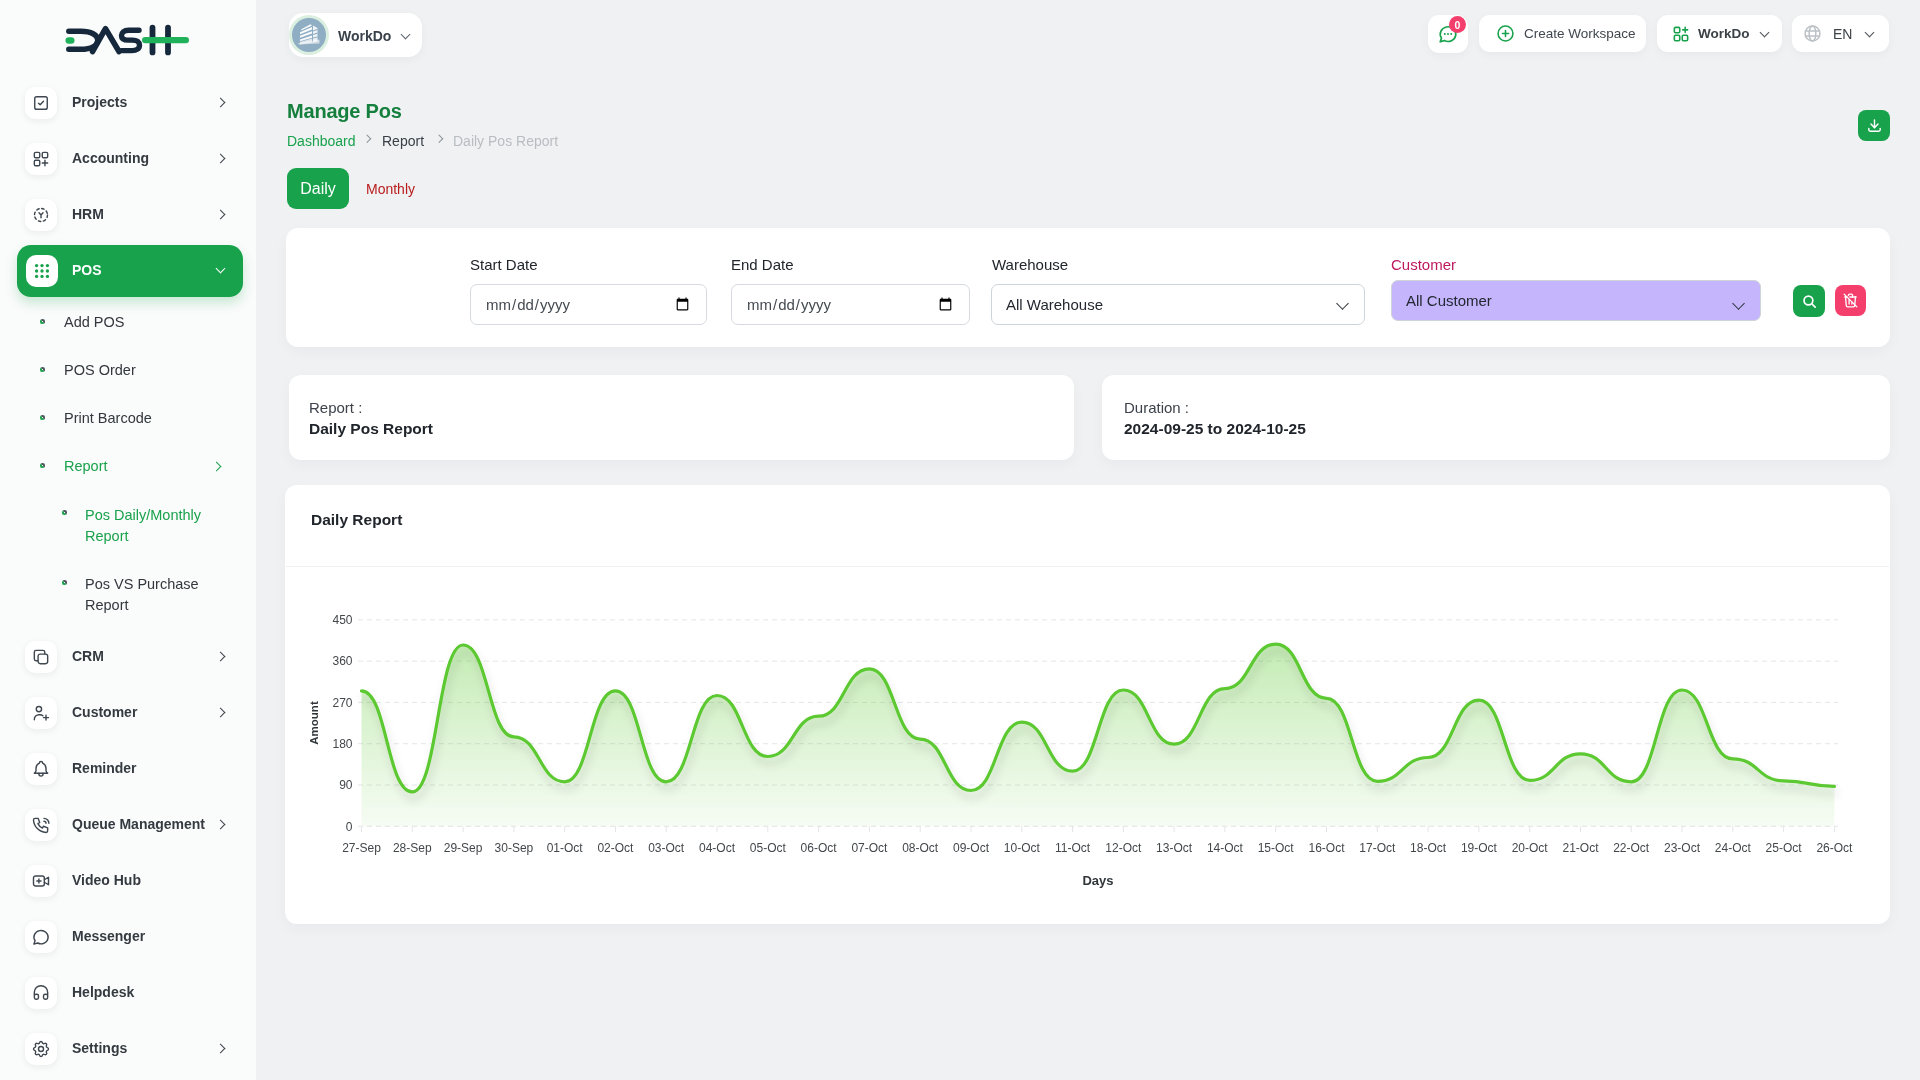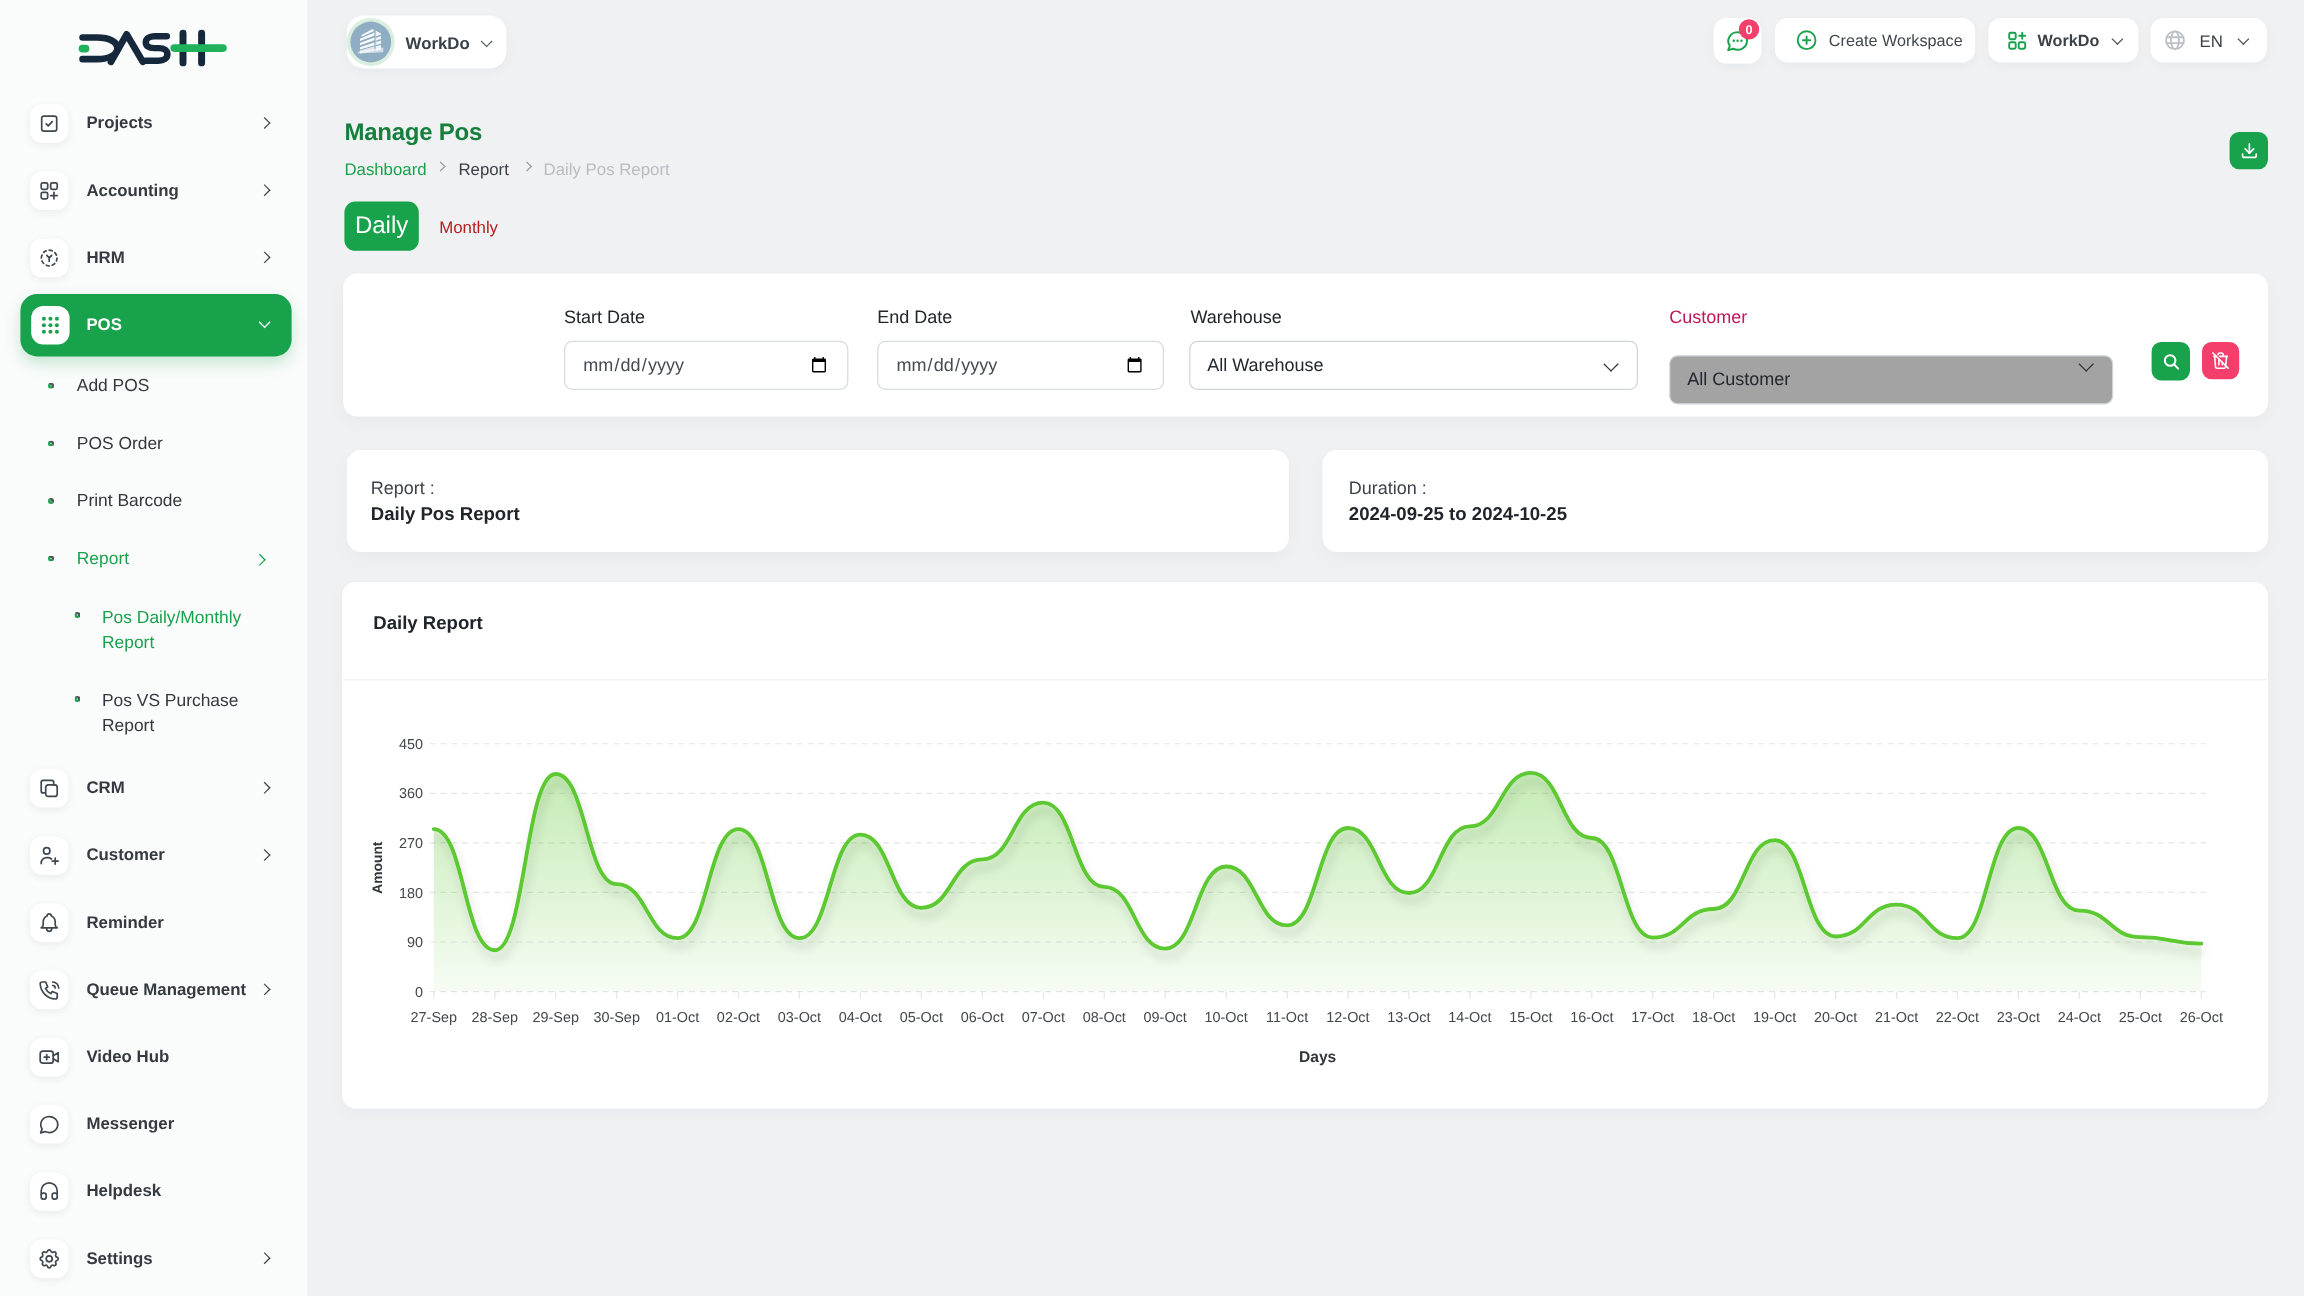--- a/index.html
+++ b/index.html
@@ -230,42 +230,42 @@
 <span class="chev chevd abs" style="left:1866px;top:29px;border-color:#4a5157;border-width:1.6px"></span>
 </div>
 
 <div id="pagehead">
 <div class="abs" style="left:287px;top:100px;font-size:20px;font-weight:700;letter-spacing:-0.2px;color:#15803d">Manage Pos</div>
 <div class="abs" style="left:287px;top:133px;font-size:14px;color:#19a24c">Dashboard</div>
 <span class="chev abs" style="left:364px;top:136px;border-color:#8f959b;width:5.5px;height:5.5px"></span>
 <div class="abs" style="left:382px;top:133px;font-size:14px;color:#3a4046">Report</div>
 <span class="chev abs" style="left:436px;top:136px;border-color:#8f959b;width:5.5px;height:5.5px"></span>
 <div class="abs" style="left:453px;top:133px;font-size:14px;color:#b9bdc2">Daily Pos Report</div>
-<div class="abs" style="left:287px;top:168px;width:62px;height:41px;background:#17a24b;border-radius:9px;color:#fff;font-size:20px;display:flex;align-items:center;justify-content:center">Daily</div>
+<div class="abs" style="left:287px;top:168px;width:62px;height:41px;background:#17a24b;border-radius:9px;color:#fff;font-size:16px;display:flex;align-items:center;justify-content:center">Daily</div>
 <div class="abs" style="left:366px;top:181px;font-size:14px;color:#b91c1c">Monthly</div>
 <div class="abs" style="left:1858px;top:110px;width:32px;height:31px;background:#17a24b;border-radius:8px;display:flex;align-items:center;justify-content:center">
       <svg width="17" height="17" viewBox="0 0 24 24" fill="none" stroke="#fff" stroke-width="2" stroke-linecap="round" stroke-linejoin="round">
         <path d="M4 16v2a2 2 0 0 0 2 2h12a2 2 0 0 0 2-2v-2"></path>
         <path d="M7 10l5 5 5-5"></path>
         <path d="M12 4v11"></path>
       </svg>
     </div>
 </div>
 
 <div class="card" style="left:286px;top:228px;width:1604px;height:119px"></div>
 <div id="filters">
 <div class="abs" style="left:470px;top:256px;font-size:15px;color:#21262c">Start Date</div>
 <div class="abs" style="left:731px;top:256px;font-size:15px;color:#21262c">End Date</div>
 <div class="abs" style="left:992px;top:256px;font-size:15px;color:#21262c">Warehouse</div>
 <div class="abs" style="left:1391px;top:256px;font-size:15px;color:#be185d">Customer</div>
 <input type="date" class="abs" style="left: 470px; top: 284px; width: 237px; height: 41px; border: 1px solid rgb(214, 218, 222); border-radius: 7px; padding: 0px 14px; font-family: &quot;Liberation Sans&quot;, sans-serif; font-size: 15px; color: rgb(69, 75, 82); background: rgb(255, 255, 255); outline: none;">
 <input type="date" class="abs" style="left: 731px; top: 284px; width: 239px; height: 41px; border: 1px solid rgb(214, 218, 222); border-radius: 7px; padding: 0px 14px; font-family: &quot;Liberation Sans&quot;, sans-serif; font-size: 15px; color: rgb(69, 75, 82); background: rgb(255, 255, 255); outline: none;">
 <div class="abs" style="left:991px;top:284px;width:374px;height:41px;border:1px solid #cfd4d9;border-radius:7px;background:#fff;font-size:15px;color:#232830;display:flex;align-items:center;padding:0 14px">All Warehouse</div>
 <span class="chev chevd abs" style="left:1338px;top:299px;border-color:#2c3338;border-width:1.8px;width:9px;height:9px"></span>
-<div class="abs" style="left:1391px;top:296px;width:370px;height:41px;border:1px solid #cfd4d9;border-radius:7px;background:#a3a3a3;font-size:15px;color:#232830;display:flex;align-items:center;padding:0 14px">All Customer</div>
+<div class="abs" style="left:1391px;top:280px;width:370px;height:41px;border:1px solid #cfd4d9;border-radius:7px;background:#c4b5fd;font-size:15px;color:#232830;display:flex;align-items:center;padding:0 14px">All Customer</div>
 <span class="chev chevd abs" style="left:1734px;top:299px;border-color:#2c3338;border-width:1.8px;width:9px;height:9px"></span>
 <div class="abs" style="left:1793px;top:285px;width:32px;height:32px;background:#17a24b;border-radius:8px;display:flex;align-items:center;justify-content:center">
       <svg width="17" height="17" viewBox="0 0 24 24" fill="none" stroke="#fff" stroke-width="2.4" stroke-linecap="round">
         <circle cx="10.5" cy="10.5" r="6.2"></circle>
         <path d="M15.2 15.2L20 20"></path>
       </svg>
     </div>
 <div class="abs" style="left:1835px;top:285px;width:31px;height:31px;background:#f43f6d;border-radius:8px;display:flex;align-items:center;justify-content:center">
       <svg width="17" height="17" viewBox="0 0 24 24" fill="none" stroke="#fff" stroke-width="1.9" stroke-linecap="round" stroke-linejoin="round">
         <path d="M4 7h3m4 0h9"></path>

